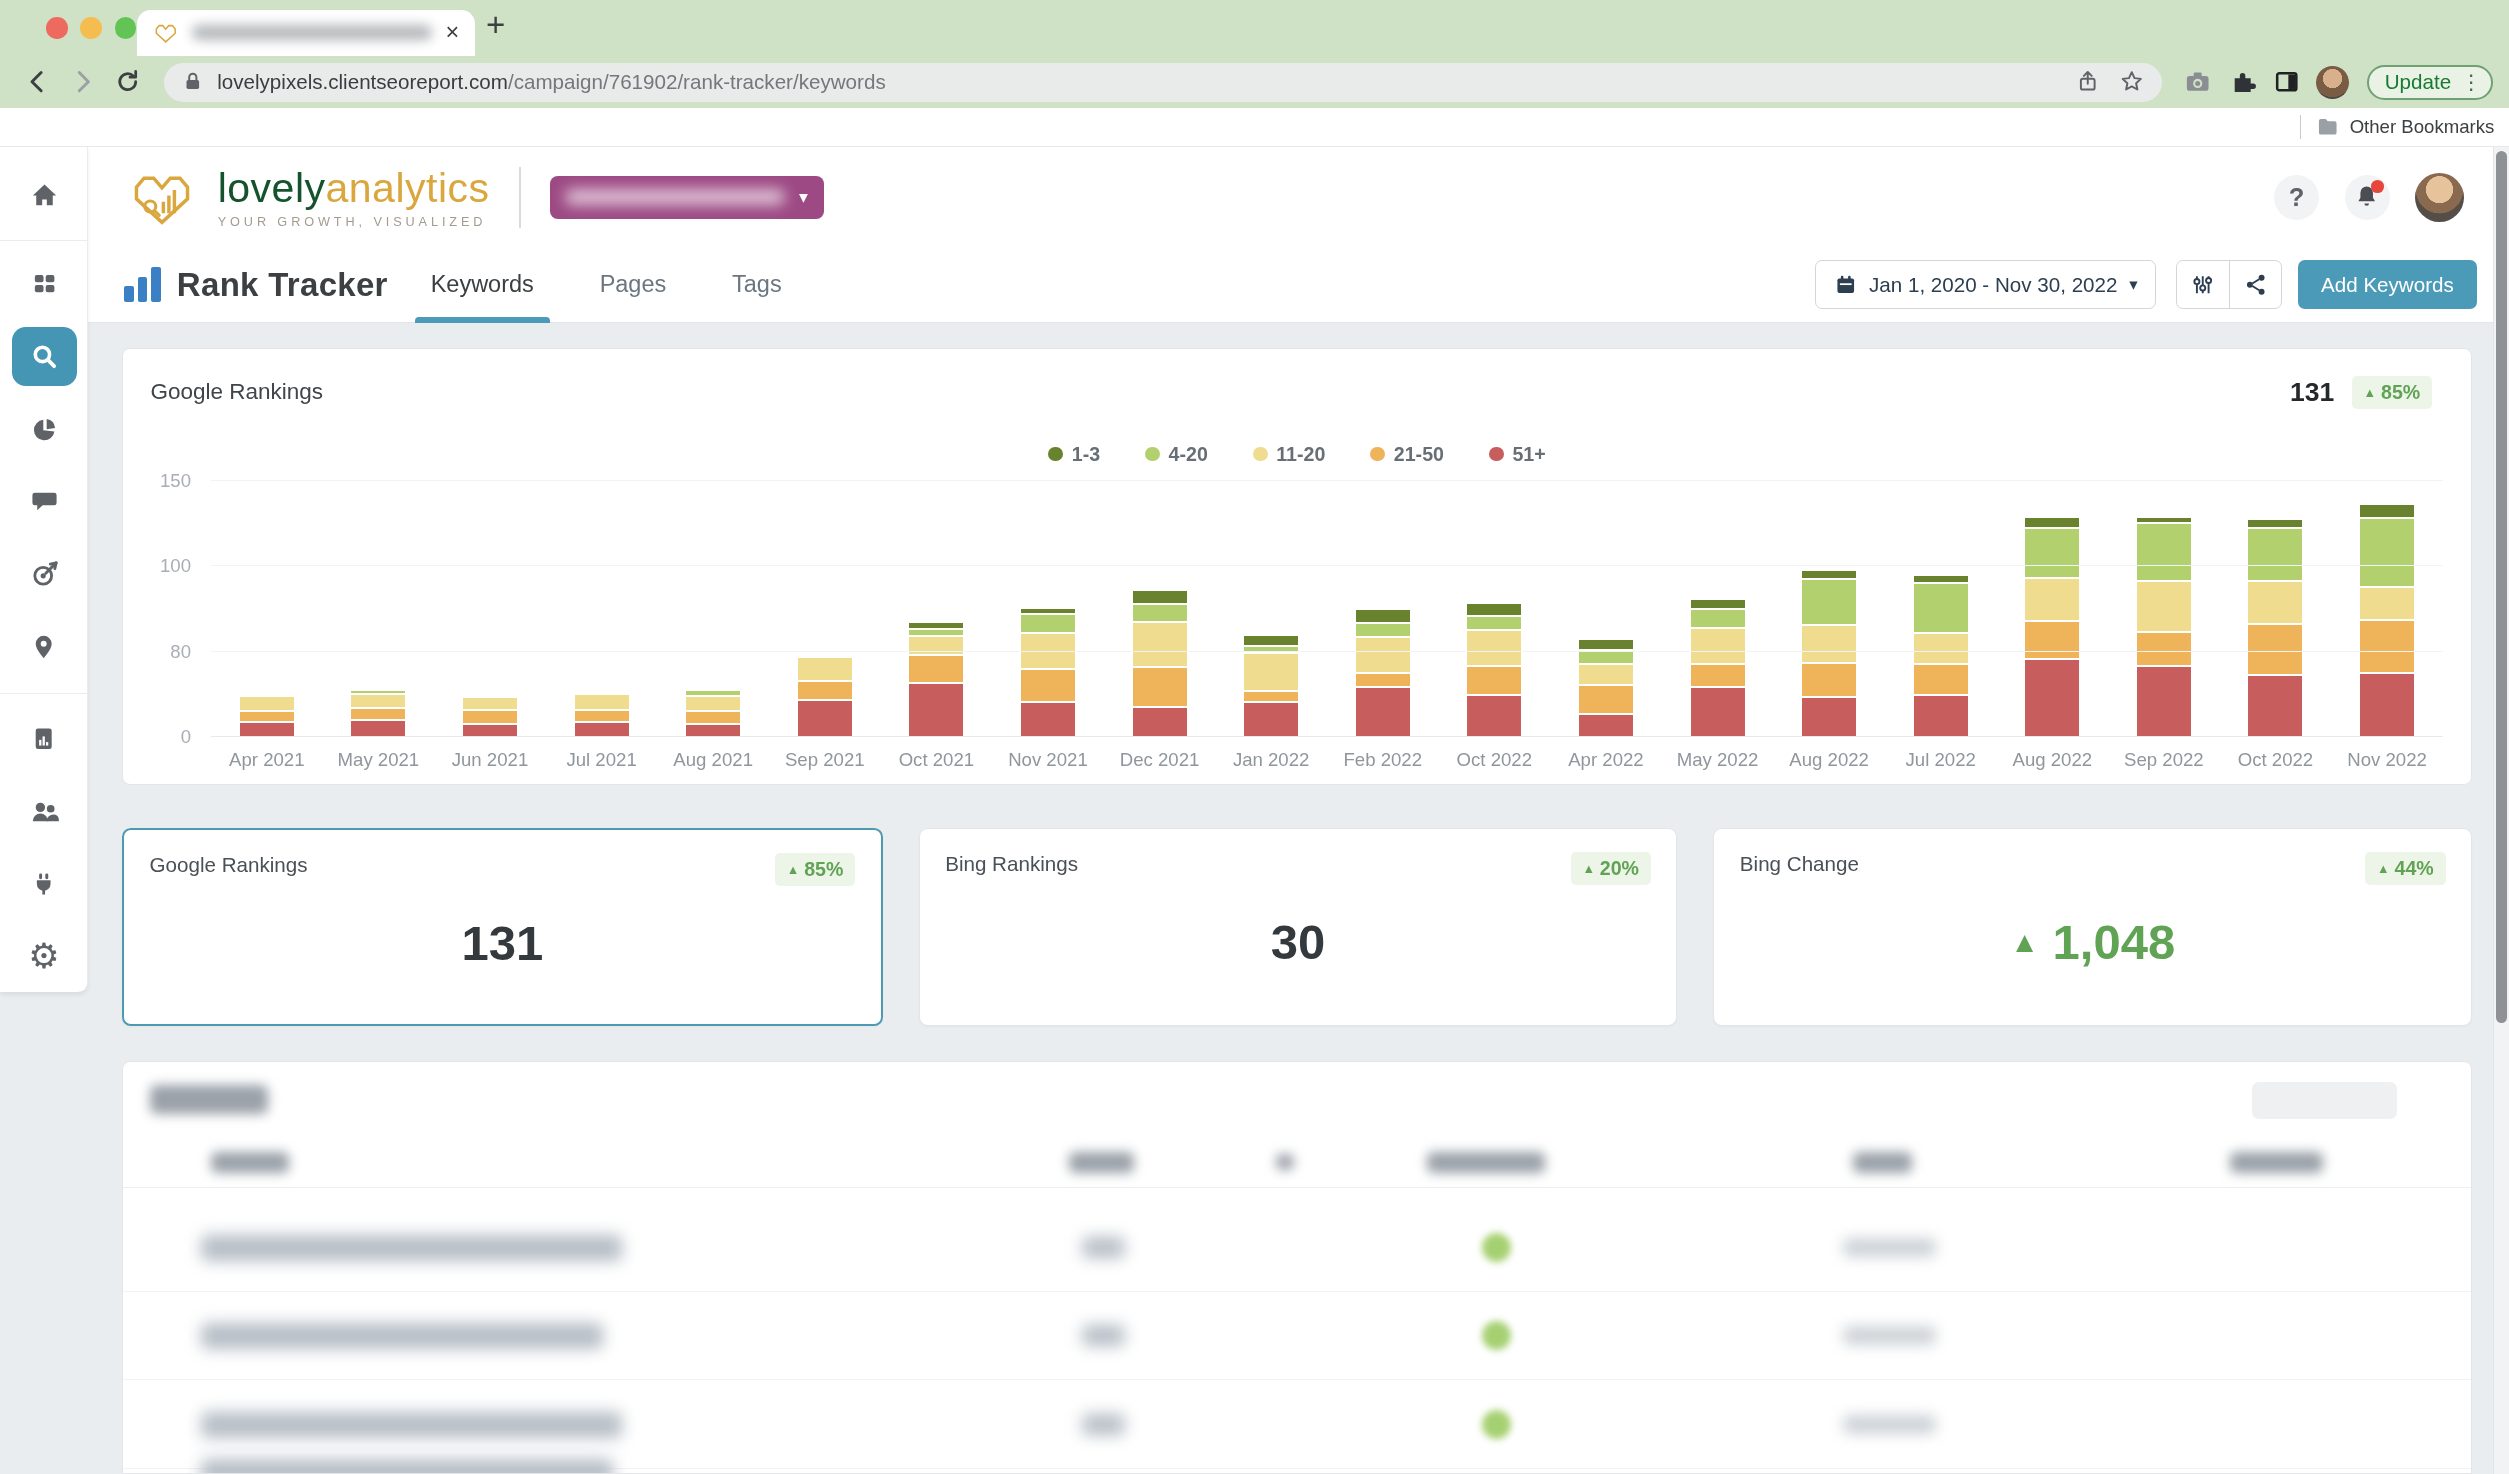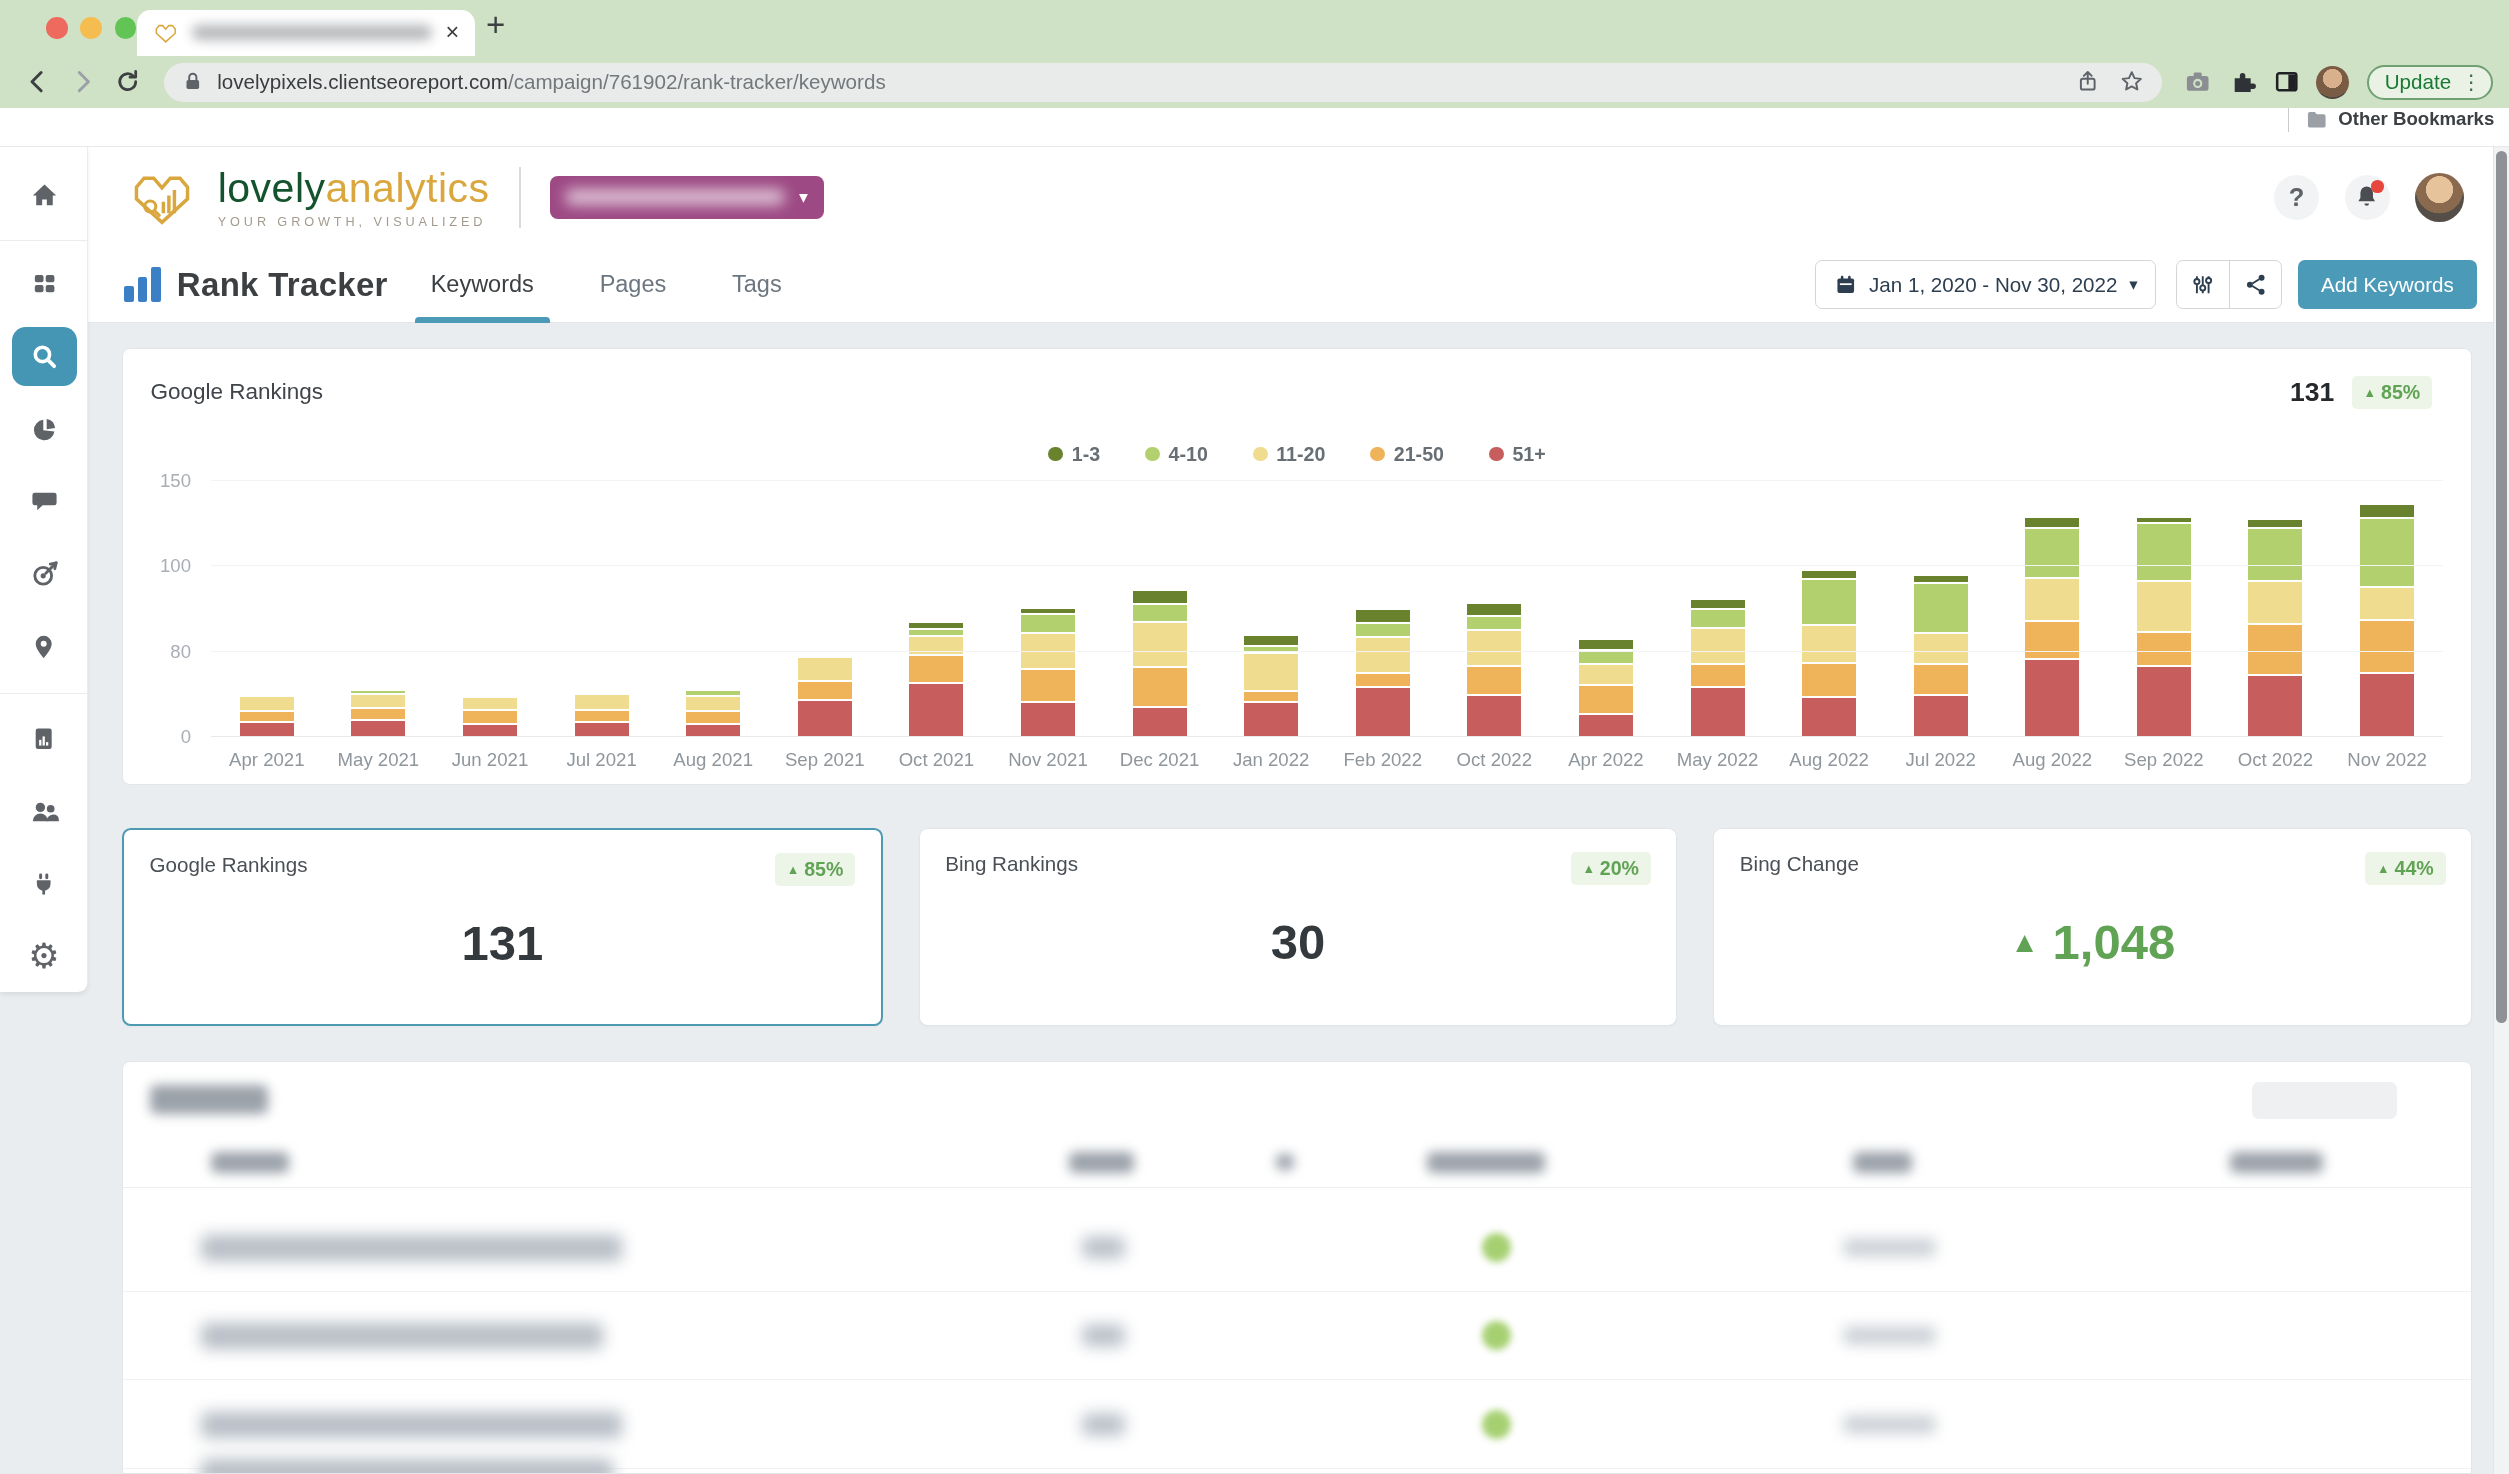--- a/index.html
+++ b/index.html
@@ -19,21 +19,21 @@
   .newtab { position:absolute; left:486px; top:5.9px; font-size:33px; color:#3c4043; font-weight:400; }
   .navbar { height:52px; background:#cfe2c6; display:flex; align-items:center; padding:0 15.7px; }
   .navicon { margin:0 8.8px; flex:none; }
   .urlpill { flex:1; height:39px; margin:0 13.7px; background:#e9eaea; border-radius:19.6px; display:flex; align-items:center; padding:0 17.6px; min-width:0; }
   .url { font-size:20.6px; margin-left:13.7px; white-space:nowrap; flex:1; }
   .url .u1 { color:#3a3d40; } .url .u2 { color:#73787c; }
   .update { height:35px; border:2px solid #6fa173; border-radius:18.6px; background:rgba(255,255,255,.55); display:flex; align-items:center; padding:0 9.8px 0 15.7px; margin-left:9.8px; }
   .update .lbl { color:#187a33; font-size:20.6px; font-weight:500; }
   .update .kebab { color:#3f6b46; font-size:20.6px; margin-left:9.8px; }
   .avatar-mini { width:33px; height:33px; border-radius:50%; margin:0 7.8px; background:radial-gradient(circle at 50% 38%, #d8b08c 0 36%, #7a5b44 37% 70%, #4c4743 71%); }
-  .bookmarks { height:39px; background:#fff; border-bottom:1px solid #e6e8ea; display:flex; align-items:flex-start; justify-content:flex-end; padding-right:14.7px;font-weight:bold; }
+  .bookmarks { height:39px; background:#fff; border-bottom:1px solid #e6e8ea; display:flex; align-items:center; justify-content:flex-end; padding-right:14.7px; }
   .bm-div { width:1px; height:23.5px; background:#c8cbce; margin-right:15.7px; }
   .bm-lbl { font-size:18.6px; color:#3c4043; margin-left:9.8px; }
 
   
   .sidebar { position:absolute; left:0; top:147px; width:88px; height:845px; background:#fff; border-right:1px solid #ececec; border-radius:0 0 9.8px 0; box-shadow:0 2.9px 4.9px rgba(0,0,0,.07); z-index:20; }
   .side-item { position:absolute; left:0; width:88px; height:55px; display:flex; align-items:center; justify-content:center; }
   .side-div { position:absolute; left:0; width:88px; height:1px; background:#ececec; }
   .side-active { position:absolute; left:11.8px; width:65px; height:59px; background:#4596b5; border-radius:13.7px; display:flex; align-items:center; justify-content:center; }
   .gear-glyph { font-size:35px; color:#5f6368; line-height:1; }
 
@@ -352,21 +352,21 @@
         <span class="badge"><span class="tri">▲</span><span>85%</span></span>
       </span>
     </div>
     <div class="legend" id="legend">
         <span class="lg-item">
           <span class="lg-dot" style="background: rgb(105, 130, 45);"></span>
           <span>1-3</span>
         </span>
         <span class="lg-item">
           <span class="lg-dot" style="background: rgb(179, 208, 110);"></span>
-          <span>4-10</span>
+          <span>4-20</span>
         </span>
         <span class="lg-item">
           <span class="lg-dot" style="background: rgb(240, 220, 142);"></span>
           <span>11-20</span>
         </span>
         <span class="lg-item">
           <span class="lg-dot" style="background: rgb(239, 180, 90);"></span>
           <span>21-50</span>
         </span>
         <span class="lg-item">

